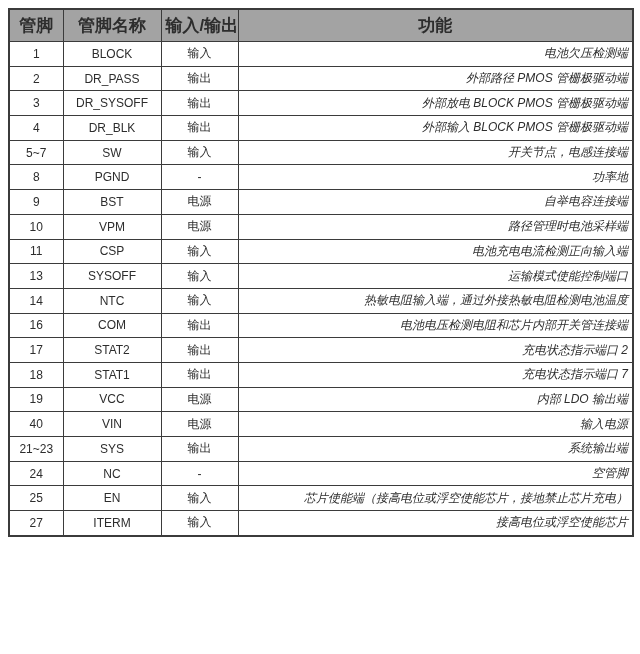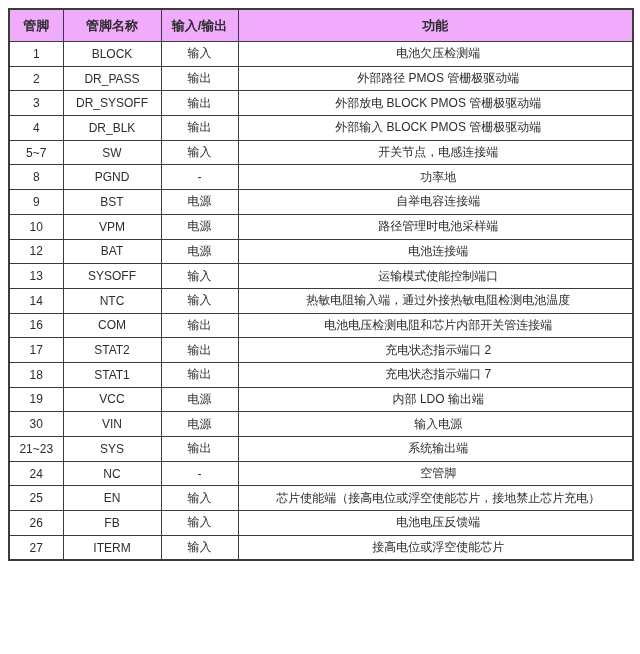--- a/index.html
+++ b/index.html
@@ -26,32 +26,33 @@
     border: 1.5px solid #3b3b3b;
     text-align: center;
     vertical-align: middle;
     color: #2d2d2d;
     font-size: 12px;
     padding: 0 4px;
     overflow: hidden;
     white-space: nowrap;
   }
   table.pin-table th {
-    background: #f0abfc;
+    background: #a3a3a3;
     font-weight: bold;
     height: 31px;
-    font-size: 13px;
+    font-size: 17px;
   }
   table.pin-table td {
     height: 23.7px;
     background: #ffffff;
   }
   table.pin-table td.fn {
-    text-align: center;
+    text-align: right;
     padding-left: 10px;
+    font-style: italic;
   }
   col.c-pin  { width: 54px; }
   col.c-name { width: 98px; }
   col.c-io   { width: 77px; }
   col.c-fn   { width: 395px; }
 </style>
 </head>
 <body>
 
 <div class="page">
@@ -113,24 +114,24 @@
           <td>电源</td>
           <td class="fn">自举电容连接端</td>
         </tr>
         <tr>
           <td>10</td>
           <td>VPM</td>
           <td>电源</td>
           <td class="fn">路径管理时电池采样端</td>
         </tr>
         <tr>
-          <td>12</td>
-          <td>BAT</td>
-          <td>电源</td>
-          <td class="fn">电池连接端</td>
+          <td>11</td>
+          <td>CSP</td>
+          <td>输入</td>
+          <td class="fn">电池充电电流检测正向输入端</td>
         </tr>
         <tr>
           <td>13</td>
           <td>SYSOFF</td>
           <td>输入</td>
           <td class="fn">运输模式使能控制端口</td>
         </tr>
         <tr>
           <td>14</td>
           <td>NTC</td>
@@ -155,21 +156,21 @@
           <td>输出</td>
           <td class="fn">充电状态指示端口 7</td>
         </tr>
         <tr>
           <td>19</td>
           <td>VCC</td>
           <td>电源</td>
           <td class="fn">内部 LDO 输出端</td>
         </tr>
         <tr>
-          <td>30</td>
+          <td>40</td>
           <td>VIN</td>
           <td>电源</td>
           <td class="fn">输入电源</td>
         </tr>
         <tr>
           <td>21~23</td>
           <td>SYS</td>
           <td>输出</td>
           <td class="fn">系统输出端</td>
         </tr>
@@ -179,26 +180,20 @@
           <td>-</td>
           <td class="fn">空管脚</td>
         </tr>
         <tr>
           <td>25</td>
           <td>EN</td>
           <td>输入</td>
           <td class="fn">芯片使能端（接高电位或浮空使能芯片，接地禁止芯片充电）</td>
         </tr>
         <tr>
-          <td>26</td>
-          <td>FB</td>
-          <td>输入</td>
-          <td class="fn">电池电压反馈端</td>
-        </tr>
-        <tr>
           <td>27</td>
           <td>ITERM</td>
           <td>输入</td>
           <td class="fn">接高电位或浮空使能芯片</td>
         </tr>
       </tbody>
   </table>
 </div>
 
 </body></html>

